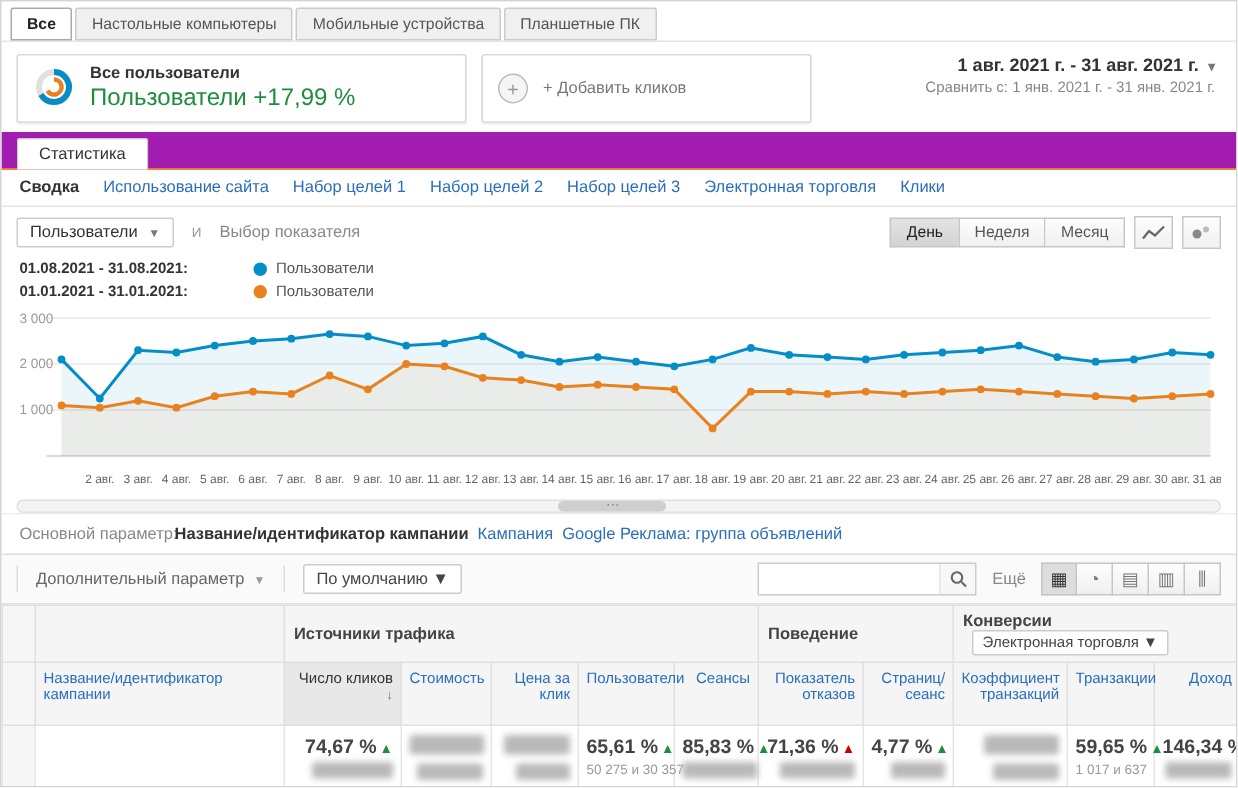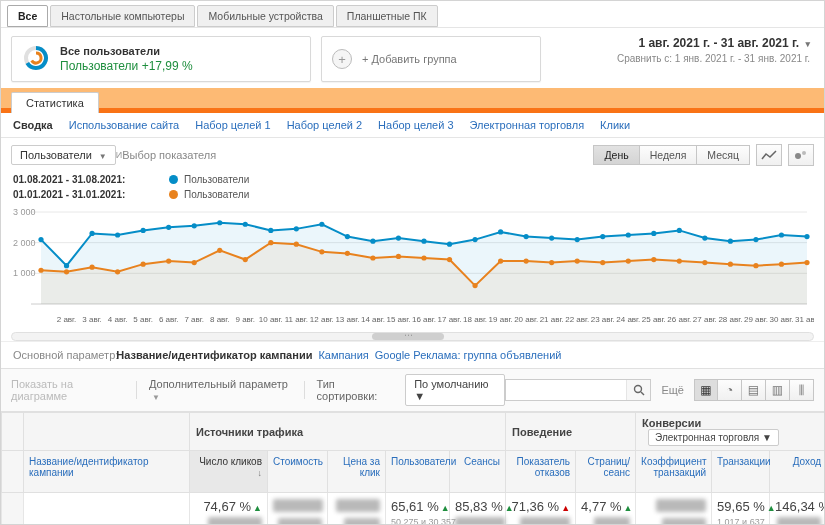--- a/index.html
+++ b/index.html
@@ -9,40 +9,40 @@
   
   .device-tabs { display:flex; align-items:flex-end; gap:2px; padding:4px 6px 0 6px; background:#fff; }
   .dtab { padding:4px 10px; border:1px solid #ccc; background:#f0f0f0; color:#555; cursor:pointer; font-size:10.5px; border-radius:2px 2px 0 0; }
   .dtab.active { background:#fff; border-color:#aaa; color:#222; font-weight:bold; }
 
   
   .segment-bar { display:flex; justify-content:space-between; padding:8px 10px 6px 10px; border-top:1px solid #e5e5e5; }
   .segment-cards { display:flex; gap:10px; }
   .seg-card { width:300px; height:46px; border:1px solid #d9d9d9; border-radius:2px; background:#fff; box-shadow:0 1px 1px rgba(0,0,0,0.05); display:flex; align-items:center; padding:6px 10px; gap:10px; }
   .seg-title { font-size:11px; color:#333; font-weight:bold; }
-  .seg-sub { font-size:12px; color:#1e8e3e; margin-top:2px; }
+  .seg-sub { font-size:16px; color:#1e8e3e; margin-top:2px; }
   .add-seg { width:220px; color:#777; }
   .plus-circle { width:20px; height:20px; border-radius:50%; border:1px solid #bbb; color:#999; display:flex; align-items:center; justify-content:center; font-size:13px; background:#f5f5f5; }
   .date-range { text-align:right; padding-right:4px; }
   .date-main { font-size:12px; font-weight:bold; color:#333; cursor:pointer; }
   .date-main .caret { font-size:9px; color:#777; margin-left:3px; }
   .date-compare { font-size:10px; color:#888; margin-top:3px; }
 
   
-  .explorer-strip { background:#fdba74; border-bottom:5px solid #f97316; padding:4px 10px 0 10px; height:25px; }
+  .explorer-strip { background:#a21caf; border-bottom:1px solid #f97316; padding:4px 10px 0 10px; height:25px; }
   .explorer-tab { display:inline-block; background:#fff; border:1px solid #ccc; border-bottom:none; padding:4px 14px; font-size:11px; color:#333; border-radius:2px 2px 0 0; }
 
   
   .subnav { display:flex; gap:16px; padding:6px 12px; border-bottom:1px solid #e5e5e5; }
   .subnav a { font-size:11px; color:#2a6ebc; text-decoration:none; cursor:pointer; }
   .subnav a.sel { color:#333; font-weight:bold; }
 
   
   .chart-toolbar { display:flex; justify-content:space-between; align-items:center; padding:6px 10px; }
-  .ct-left { display:flex; align-items:center; gap:0; }
+  .ct-left { display:flex; align-items:center; gap:12px; }
   .metric-select { border:1px solid #ccc; background:#fff; padding:3px 8px; border-radius:2px; color:#333; cursor:pointer; font-size:11px; }
   .metric-select .caret { font-size:8px; color:#777; margin-left:4px; }
   .vs-label { font-size:9px; color:#999; }
   .select-metric { color:#888; cursor:pointer; }
   .ct-right { display:flex; align-items:center; gap:6px; }
   .gran-group { display:flex; }
   .gran-btn { border:1px solid #c6c6c6; background:linear-gradient(#fdfdfd,#f0f0f0); padding:3px 10px; font-size:10.5px; color:#555; cursor:pointer; }
   .gran-btn + .gran-btn { border-left:none; }
   .gran-btn.active { background:linear-gradient(#e2e2e2,#d4d4d4); color:#222; }
   .icon-btn { border:1px solid #c6c6c6; background:linear-gradient(#fdfdfd,#f0f0f0); width:26px; height:22px; display:flex; align-items:center; justify-content:center; cursor:pointer; }
@@ -87,21 +87,21 @@
   table { border-collapse:collapse; table-layout:fixed; width:825px; }
   col.c-sel{width:22px;} col.c-name{width:166px;} col.c-0{width:78px;} col.c-1{width:60px;} col.c-2{width:58px;} col.c-3{width:64px;} col.c-4{width:56px;} col.c-5{width:70px;} col.c-6{width:60px;} col.c-7{width:76px;} col.c-8{width:58px;} col.c-9{width:57px;}
   .grp-row td { background:#f5f5f5; border:1px solid #e0e0e0; padding:4px 6px; font-size:11px; color:#444; font-weight:bold; height:26px; }
   .grp-row .conv-cell { font-weight:bold; }
   .conv-select { display:inline-block; border:1px solid #ccc; background:#fff; font-weight:normal; color:#444; padding:2px 6px; margin-left:6px; font-size:10px; border-radius:2px; cursor:pointer; }
   .hdr-row th { background:#f5f5f5; border:1px solid #e0e0e0; padding:5px 5px; font-size:10px; color:#2a6ebc; font-weight:normal; text-align:right; vertical-align:top; height:42px; cursor:pointer; }
   .hdr-row th.name-h { text-align:left; color:#2a6ebc; }
   .hdr-row th.sorted { background:#e8e8e8; color:#333;margin-top:40px; }
   .sort-arrow { color:#777; font-size:9px; }
   .sum-row td { border:1px solid #e6e6e6; padding:6px 5px; text-align:right; vertical-align:top; background:#fff; height:52px; }
-  .sum-val { font-size:13px; font-weight:normal; color:#444; white-space:nowrap; }
+  .sum-val { font-size:13px; font-weight:bold; color:#444; white-space:nowrap; }
   .arr { font-size:9px; margin-left:2px; }
   .arr.up-green { color:#1e8e3e; }
   .arr.up-red { color:#cc0000; }
   .sum-sub { font-size:9px; color:#999; margin-top:3px; white-space:nowrap; }
   .sel-cell { background:#f6f6f6 !important; }
 
   
   .redact { display:inline-block; background:#b9b9b9; border-radius:2px; filter:blur(2px); height:11px; }
   .redact.big { height:13px; }
   .w60{width:54px;} .w44{width:44px;} .w36{width:36px;} .w50{width:50px;}
@@ -130,21 +130,21 @@
             <path d="M14 9 A5 5 0 1 1 9.7 16.5" fill="none" stroke="#e8821e" stroke-width="3"></path>
           </svg>
         </span>
         <div>
           <div class="seg-title">Все пользователи</div>
           <div class="seg-sub">Пользователи +17,99 %</div>
         </div>
       </div>
       <div class="seg-card add-seg">
         <span class="plus-circle">+</span>
-        <span>+ Добавить группа</span>
+        <span>+ Добавить кликов</span>
       </div>
     </div>
     <div class="date-range">
       <div class="date-main">
         <span>1 авг. 2021 г. - 31 авг. 2021 г.</span>
         <span class="caret">▾</span>
       </div>
       <div class="date-compare">Сравнить с: 1 янв. 2021 г. - 31 янв. 2021 г.</div>
     </div>
   </div>
@@ -318,28 +318,26 @@
 
   <div class="prim-dim">
     <span class="lbl">Основной параметр:</span>
     <span class="sel">Название/идентификатор кампании</span>
     <a>Кампания</a>
     <a>Google Реклама: группа объявлений</a>
   </div>
 
   <div class="tbl-toolbar">
     <div class="tt-left">
-      <span class="tt-disabled">Показать на диаграмме</span>
       <span class="tt-sep"></span>
       <span class="tt-drop">
         <span>Дополнительный параметр</span>
         <span class="caret">▼</span>
       </span>
       <span class="tt-sep"></span>
-      <span class="tt-drop">Тип сортировки:</span>
       <span class="tt-sort-select">
         <span>По умолчанию</span>
         <span class="caret">▼</span>
       </span>
     </div>
     <div class="tt-right">
       <div class="search-box">
         <input type="text" style="">
         <div class="search-btn">
           <svg width="12" height="12" viewBox="0 0 12 12">

